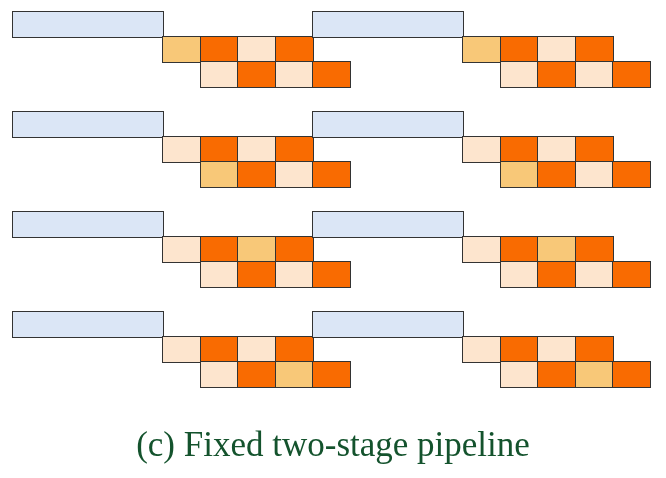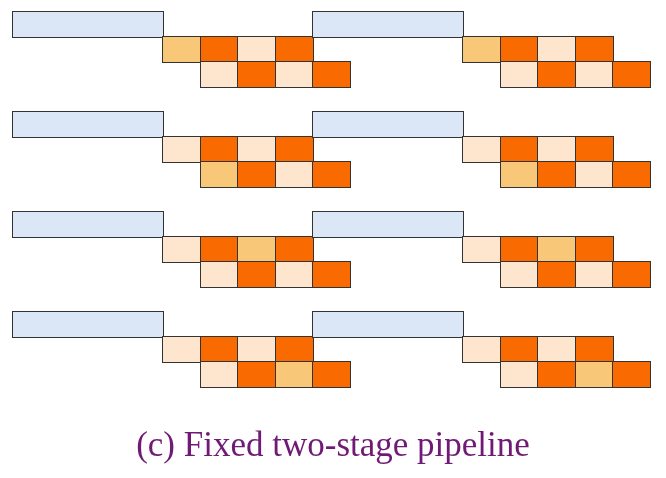--- a/index.html
+++ b/index.html
@@ -17,21 +17,21 @@
     border: 1.5px solid #333333;
   }
   .caption {
     position: absolute;
     left: 0;
     top: 424px;
     width: 100%;
     text-align: center;
     font-size: 35px;
     line-height: 1.2;
-    color: #701a75;
+    color: #14532d;
     white-space: nowrap;
   }
 </style>
 </head>
 <body>
 
 <div class="canvas">
   <div id="diagram">
       <div class="rect" style="left: 12px; top: 11px; width: 151.5px; height: 26.5px; background: rgb(219, 230, 246); border-color: rgb(51, 51, 51);"></div>
       <div class="rect" style="left: 162px; top: 36px; width: 39px; height: 26.5px; background: rgb(248, 200, 120); border-color: rgb(51, 51, 51);"></div>

